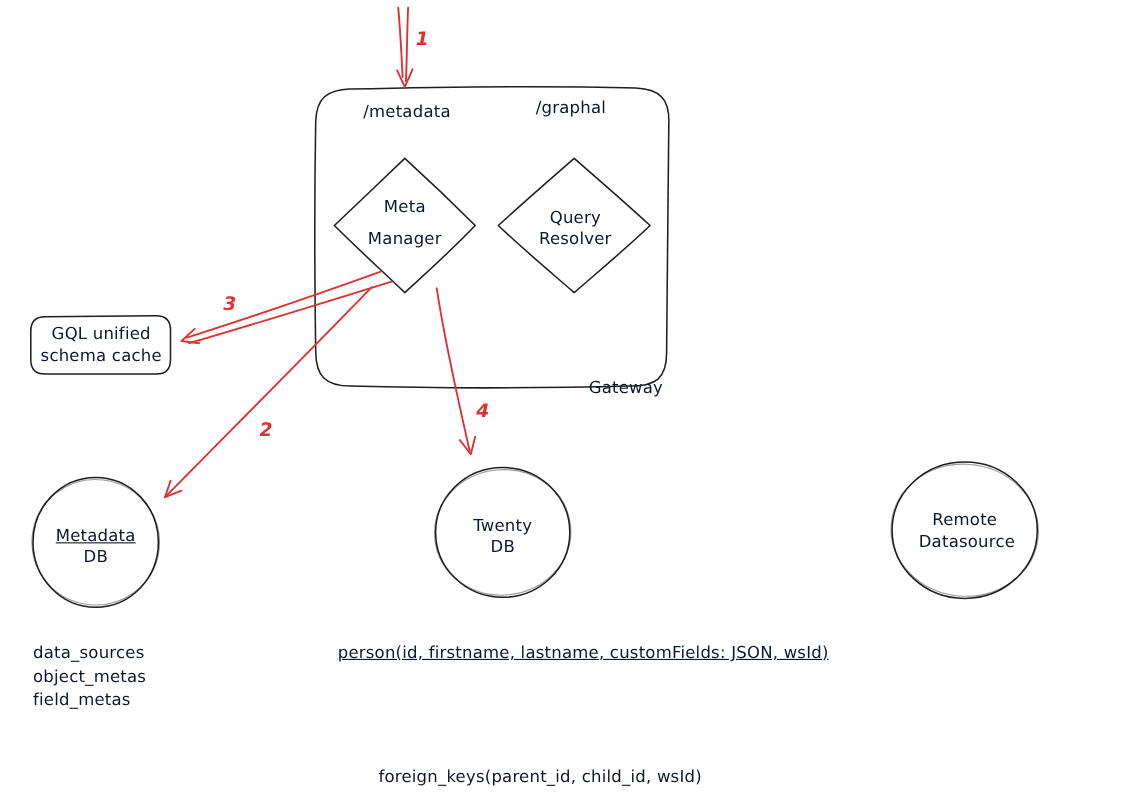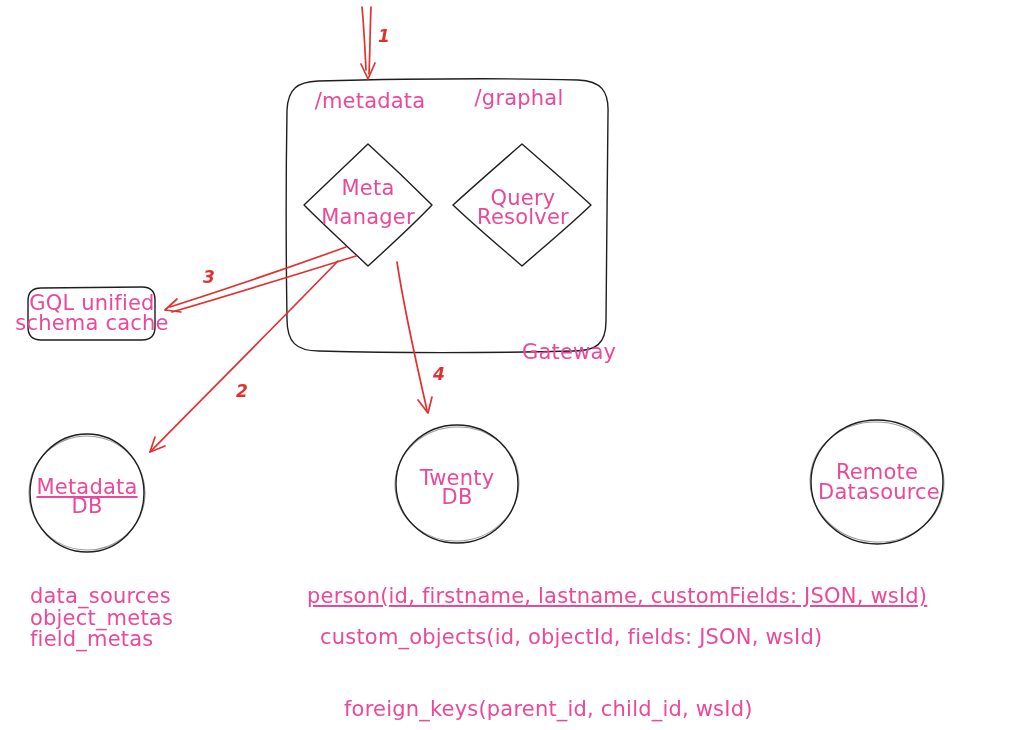--- a/index.html
+++ b/index.html
@@ -6,21 +6,21 @@
   html,body { background:#ffffff; }
   #canvas {
     position:relative; width:1024px; height:730px;
     background:#ffffff; overflow:hidden;
     font-family:"DejaVu Sans", sans-serif;
   }
   #canvas > svg { position:absolute; left:0; top:0; }
   .shape { fill:none; stroke:#1e1e1e; stroke-width:1.4; stroke-linecap:round; stroke-linejoin:round; }
   .shape2 { fill:none; stroke:#1e1e1e; stroke-width:1; opacity:.45; }
   .red { fill:none; stroke:#e03131; stroke-width:1.7; stroke-linecap:round; stroke-linejoin:round; }
-  .lbl { position:absolute; color:#ec4899; font-size:21px; white-space:nowrap; letter-spacing:.2px; }
+  .lbl { position:absolute; color:#0f172a; font-size:15px; white-space:nowrap; letter-spacing:.2px; }
   .center { transform:translate(-50%,-50%); text-align:center; }
   .num { color:#e03131; font-size:17px; font-weight:bold; font-style:italic; }
 </style>
 </head>
 <body>
 
 <div id="canvas">
 
   <svg width="1024" height="730" viewBox="0 0 1024 730">
 
@@ -111,16 +111,15 @@
   <div class="lbl num" style="left:378px; top:26px;">1</div>
   <div class="lbl num" style="left:236px; top:381px;">2</div>
   <div class="lbl num" style="left:203px; top:267px;">3</div>
   <div class="lbl num" style="left:433px; top:364px;">4</div>
 
   <div class="lbl" style="left:30px; top:584px;">data_sources</div>
   <div class="lbl" style="left:30px; top:606px;">object_metas</div>
   <div class="lbl" style="left:30px; top:627px;">field_metas</div>
 
   <div class="lbl" style="left:307px; top:584px;text-decoration:underline;">person(id, firstname, lastname, customFields: JSON, wsId)</div>
-  <div class="lbl" style="left:320px; top:625px;">custom_objects(id, objectId, fields: JSON, wsId)</div>
   <div class="lbl" style="left:344px; top:697px;">foreign_keys(parent_id, child_id, wsId)</div>
 
 </div>
 
 </body></html>

